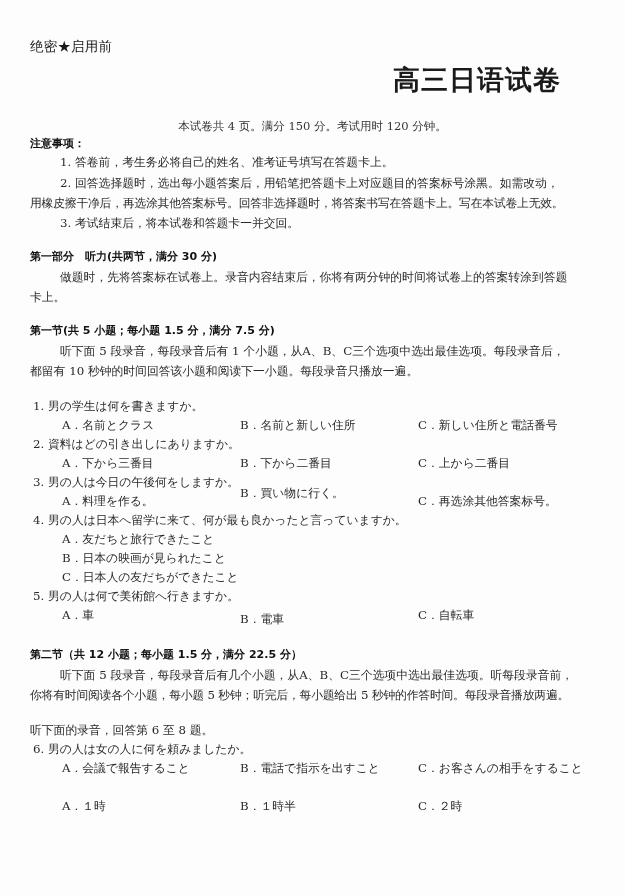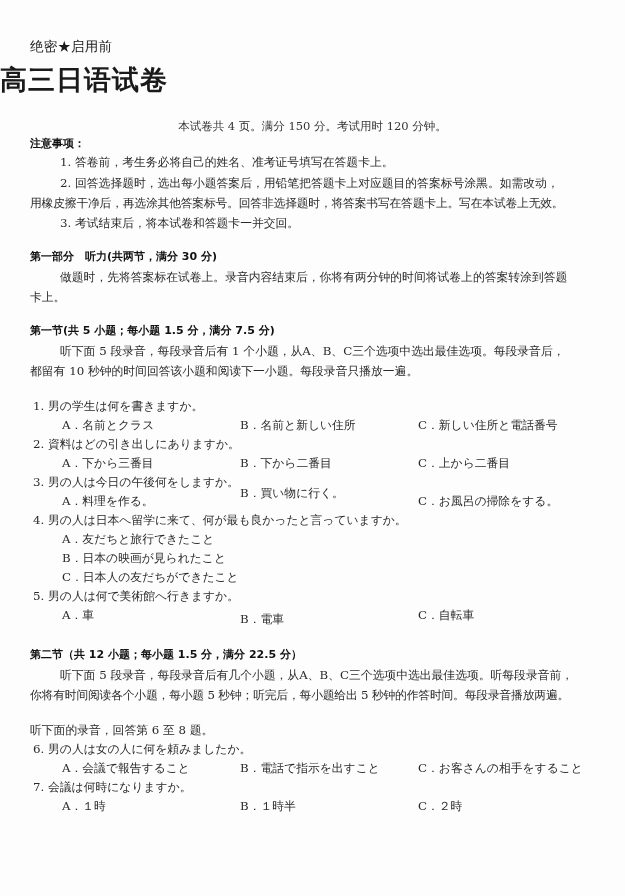--- a/index.html
+++ b/index.html
@@ -4,21 +4,21 @@
   <style>
     html, body { margin: 0; padding: 0; background: #ffffff; }
     body {
       width: 625px; height: 896px; overflow: hidden; position: relative;
       font-family: "DejaVu Serif", "Liberation Serif", serif;
       color: #1a1a1a;
     }
     .page { position: absolute; left: 0; top: 0; width: 625px; height: 896px; background: #fdfdfd; }
     .abs { position: absolute; white-space: nowrap; }
     .secret { left: 30px; top: 38px; font-size: 13.5px; letter-spacing: 0.2px; text-align: center; }
-    .title { left: 0; width: 561px; text-align: left; top: 62px; font-size: 27px; font-weight: bold;
+    .title { left: 0; width: 561px; text-align: right; top: 62px; font-size: 27px; font-weight: bold;
              font-family: "DejaVu Sans", "Liberation Sans", sans-serif; letter-spacing: 1px; }
     .subtitle { left: 0; width: 625px; text-align: center; top: 119px; font-size: 11.5px; color: #333; }
     .h { font-weight: bold; font-size: 11px; color: #111;
          font-family: "DejaVu Sans", "Liberation Sans", sans-serif; }
     .t { font-size: 11.8px; color: #2a2a2a; }
     .q { left: 33px; }
     .opt { font-size: 11.8px; color: #2a2a2a; }
     .optA { left: 62px; }
     .optB { left: 240px; }
     .optC { left: 418px; }
@@ -55,21 +55,21 @@
   <div class="abs opt optC" style="top:418px;">C．新しい住所と電話番号</div>
 
   <div class="abs t q" style="top:437px;">2. 資料はどの引き出しにありますか。</div>
   <div class="abs opt optA" style="top:456px;">A．下から三番目</div>
   <div class="abs opt optB" style="top:456px;">B．下から二番目</div>
   <div class="abs opt optC" style="top:456px;">C．上から二番目</div>
 
   <div class="abs t q" style="top:475px;">3. 男の人は今日の午後何をしますか。</div>
   <div class="abs opt optA" style="top:494px;">A．料理を作る。</div>
   <div class="abs opt optB" style="top:486px;">B．買い物に行く。</div>
-  <div class="abs opt optC" style="top:494px;">C．お風呂の掃除をする。</div>
+  <div class="abs opt optC" style="top:494px;">C．再选涂其他答案标号。</div>
 
   <div class="abs t q" style="top:513px;">4. 男の人は日本へ留学に来て、何が最も良かったと言っていますか。</div>
   <div class="abs opt optA" style="top:551px;">B．日本の映画が見られたこと</div>
   <div class="abs opt optA" style="top:532px;">A．友だちと旅行できたこと</div>
   <div class="abs opt optA" style="top:570px;">C．日本人の友だちができたこと</div>
 
   <div class="abs t q" style="top:589px;">5. 男の人は何で美術館へ行きますか。</div>
   <div class="abs opt optA" style="top:608px;">A．車</div>
   <div class="abs opt optB" style="top:612px;">B．電車</div>
   <div class="abs opt optC" style="top:608px;">C．自転車</div>
@@ -78,18 +78,17 @@
   <div class="abs t ind" style="top:668px;">听下面 5 段录音，每段录音后有几个小题，从A、B、C三个选项中选出最佳选项。听每段录音前，</div>
   <div class="abs t l0 tight" style="top:688px;">你将有时间阅读各个小题，每小题 5 秒钟；听完后，每小题给出 5 秒钟的作答时间。每段录音播放两遍。</div>
 
   <div class="abs t l0" style="top:723px;">听下面的录音，回答第 6 至 8 题。</div>
 
   <div class="abs t q" style="top:742px;">6. 男の人は女の人に何を頼みましたか。</div>
   <div class="abs opt optA" style="top:761px;">A．会議で報告すること</div>
   <div class="abs opt optB" style="top:761px;">B．電話で指示を出すこと</div>
   <div class="abs opt optC" style="top:761px;">C．お客さんの相手をすること</div>
 
-  <div class="abs t q" style="top:780px;">7. 会議は何時になりますか。</div>
   <div class="abs opt optA" style="top:799px;">A．１時</div>
   <div class="abs opt optB" style="top:799px;">B．１時半</div>
   <div class="abs opt optC" style="top:799px;">C．２時</div>
 
 </div>
 
 </body></html>

